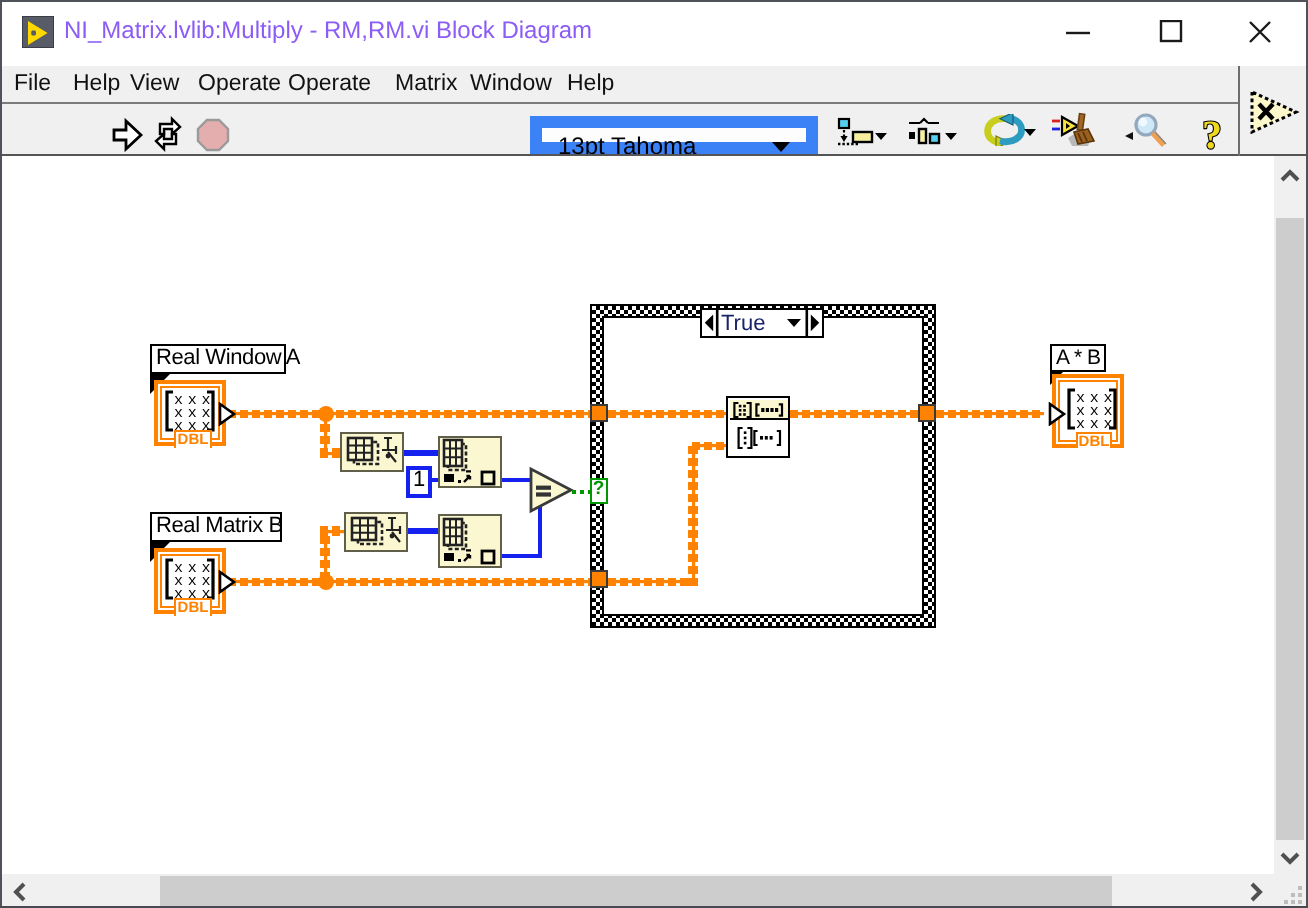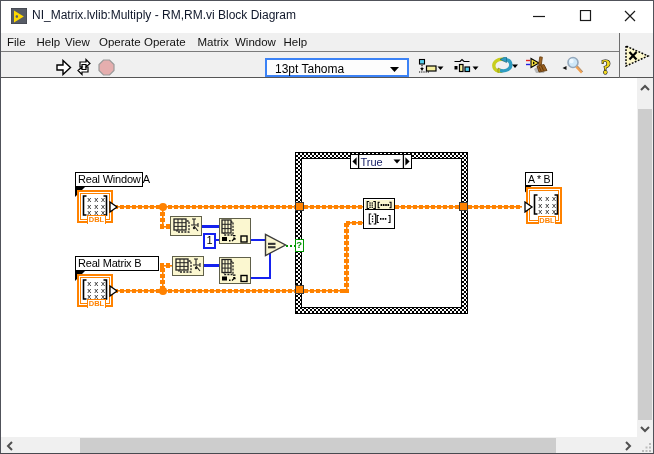--- a/index.html
+++ b/index.html
@@ -3,31 +3,31 @@
 <meta charset="utf-8">
 <style>
 * { margin:0; padding:0; box-sizing:border-box; }
 html,body { width:654px; height:454px; overflow:hidden; }
 body { font-family:"Liberation Sans", sans-serif; position:relative; background:#fff; }
 #win { position:absolute; left:0; top:0; width:654px; height:454px; background:#fff; }
 .abs { position:absolute; }
 
 
 #titlebar { left:0px; top:1px; width:654px; height:31.5px; background:#fff; }
-#title-text { left:32px; top:8px; font-size:12px; color:#0f172a; }
+#title-text { left:32px; top:8px; font-size:12px; color:#8b5cf6; }
 
 
 #menubar { left:0px; top:32.5px; width:619px; height:18.5px; background:#f0f0f0; }
 .mi { position:absolute; top:35.5px; font-size:11.5px; color:#111; }
 #menusep { left:0px; top:51px; width:619px; height:1px; background:#7b7b7b; }
 
 
 #toolbar { left:0px; top:52px; width:619px; height:25px; background:#f0f0f0; }
 #toolbot { left:0px; top:77px; width:654px; height:1.5px; background:#555; }
-#fontbox { left:265px; top:58px; width:144px; height:19px; border:2px solid #3b82f6; background:#fdfdfd; }
+#fontbox { left:265px; top:58px; width:144px; height:19px; border:6px solid #3b82f6; background:#fdfdfd; }
 #fontbox span { position:absolute; left:8px; top:2px; font-size:12px; color:#000; }
 #iconpane-div { left:619px; top:32.5px; width:1px; height:45px; background:#6e6e6e; }
 
 
 #diagram { left:1px; top:78px; width:636px; height:359px; background:#fff; }
 
 
 .lbl { position:absolute; background:#fff; border:1px solid #000; font-size:11px; letter-spacing:-0.2px; color:#000; padding:0 2px; line-height:13px; white-space:nowrap; }
 
 
@@ -252,21 +252,21 @@
         <text x="5" y="7" font-family="Liberation Mono, monospace" font-size="7.5" fill="#000" letter-spacing="2.4">xxx</text>
         <text x="5" y="13.5" font-family="Liberation Mono, monospace" font-size="7.5" fill="#000" letter-spacing="2.4">xxx</text>
         <text x="5" y="20" font-family="Liberation Mono, monospace" font-size="7.5" fill="#000" letter-spacing="2.4">xxx</text>
       </svg>
       <div style="position:absolute;left:8px;top:23px;width:19px;height:9px;background:#fff;border:1px solid #ff8200;border-bottom:none;color:#ff8200;font-size:7.5px;font-weight:bold;text-align:center;line-height:8px">DBL</div>
     </div>
     <svg class="abs" style="left:109px;top:201px" width="10" height="12" viewBox="0 0 10 12">
         <polygon points="1,1 8,6 1,11" fill="#fff" stroke="#000" stroke-width="1.3"></polygon>
       </svg>
 
-    <div class="lbl" style="left:75px;top:256px;width:84px;height:15px">Real Matrix B</div>
+    <div class="lbl" style="left:75px;top:256px;width:66px;height:15px">Real Matrix B</div>
     <svg class="abs" style="left:75px;top:270px" width="12" height="12" viewBox="0 0 12 12">
         <polygon points="0,0 11,0 0,11" fill="#000"></polygon>
       </svg>
     <div class="term-outer" style="left:77px;top:274px;width:36px;height:33px">
         <div class="term-inner"></div>
       <svg style="position:absolute;left:3px;top:3px" width="26" height="25" viewBox="0 0 26 25">
         <path d="M4.5,1 L1.5,1 L1.5,20 L4.5,20" fill="none" stroke="#000" stroke-width="1.6"></path>
         <path d="M21.5,1 L24.5,1 L24.5,20 L21.5,20" fill="none" stroke="#000" stroke-width="1.6"></path>
         <text x="5" y="7" font-family="Liberation Mono, monospace" font-size="7.5" fill="#000" letter-spacing="2.4">xxx</text>
         <text x="5" y="13.5" font-family="Liberation Mono, monospace" font-size="7.5" fill="#000" letter-spacing="2.4">xxx</text>

